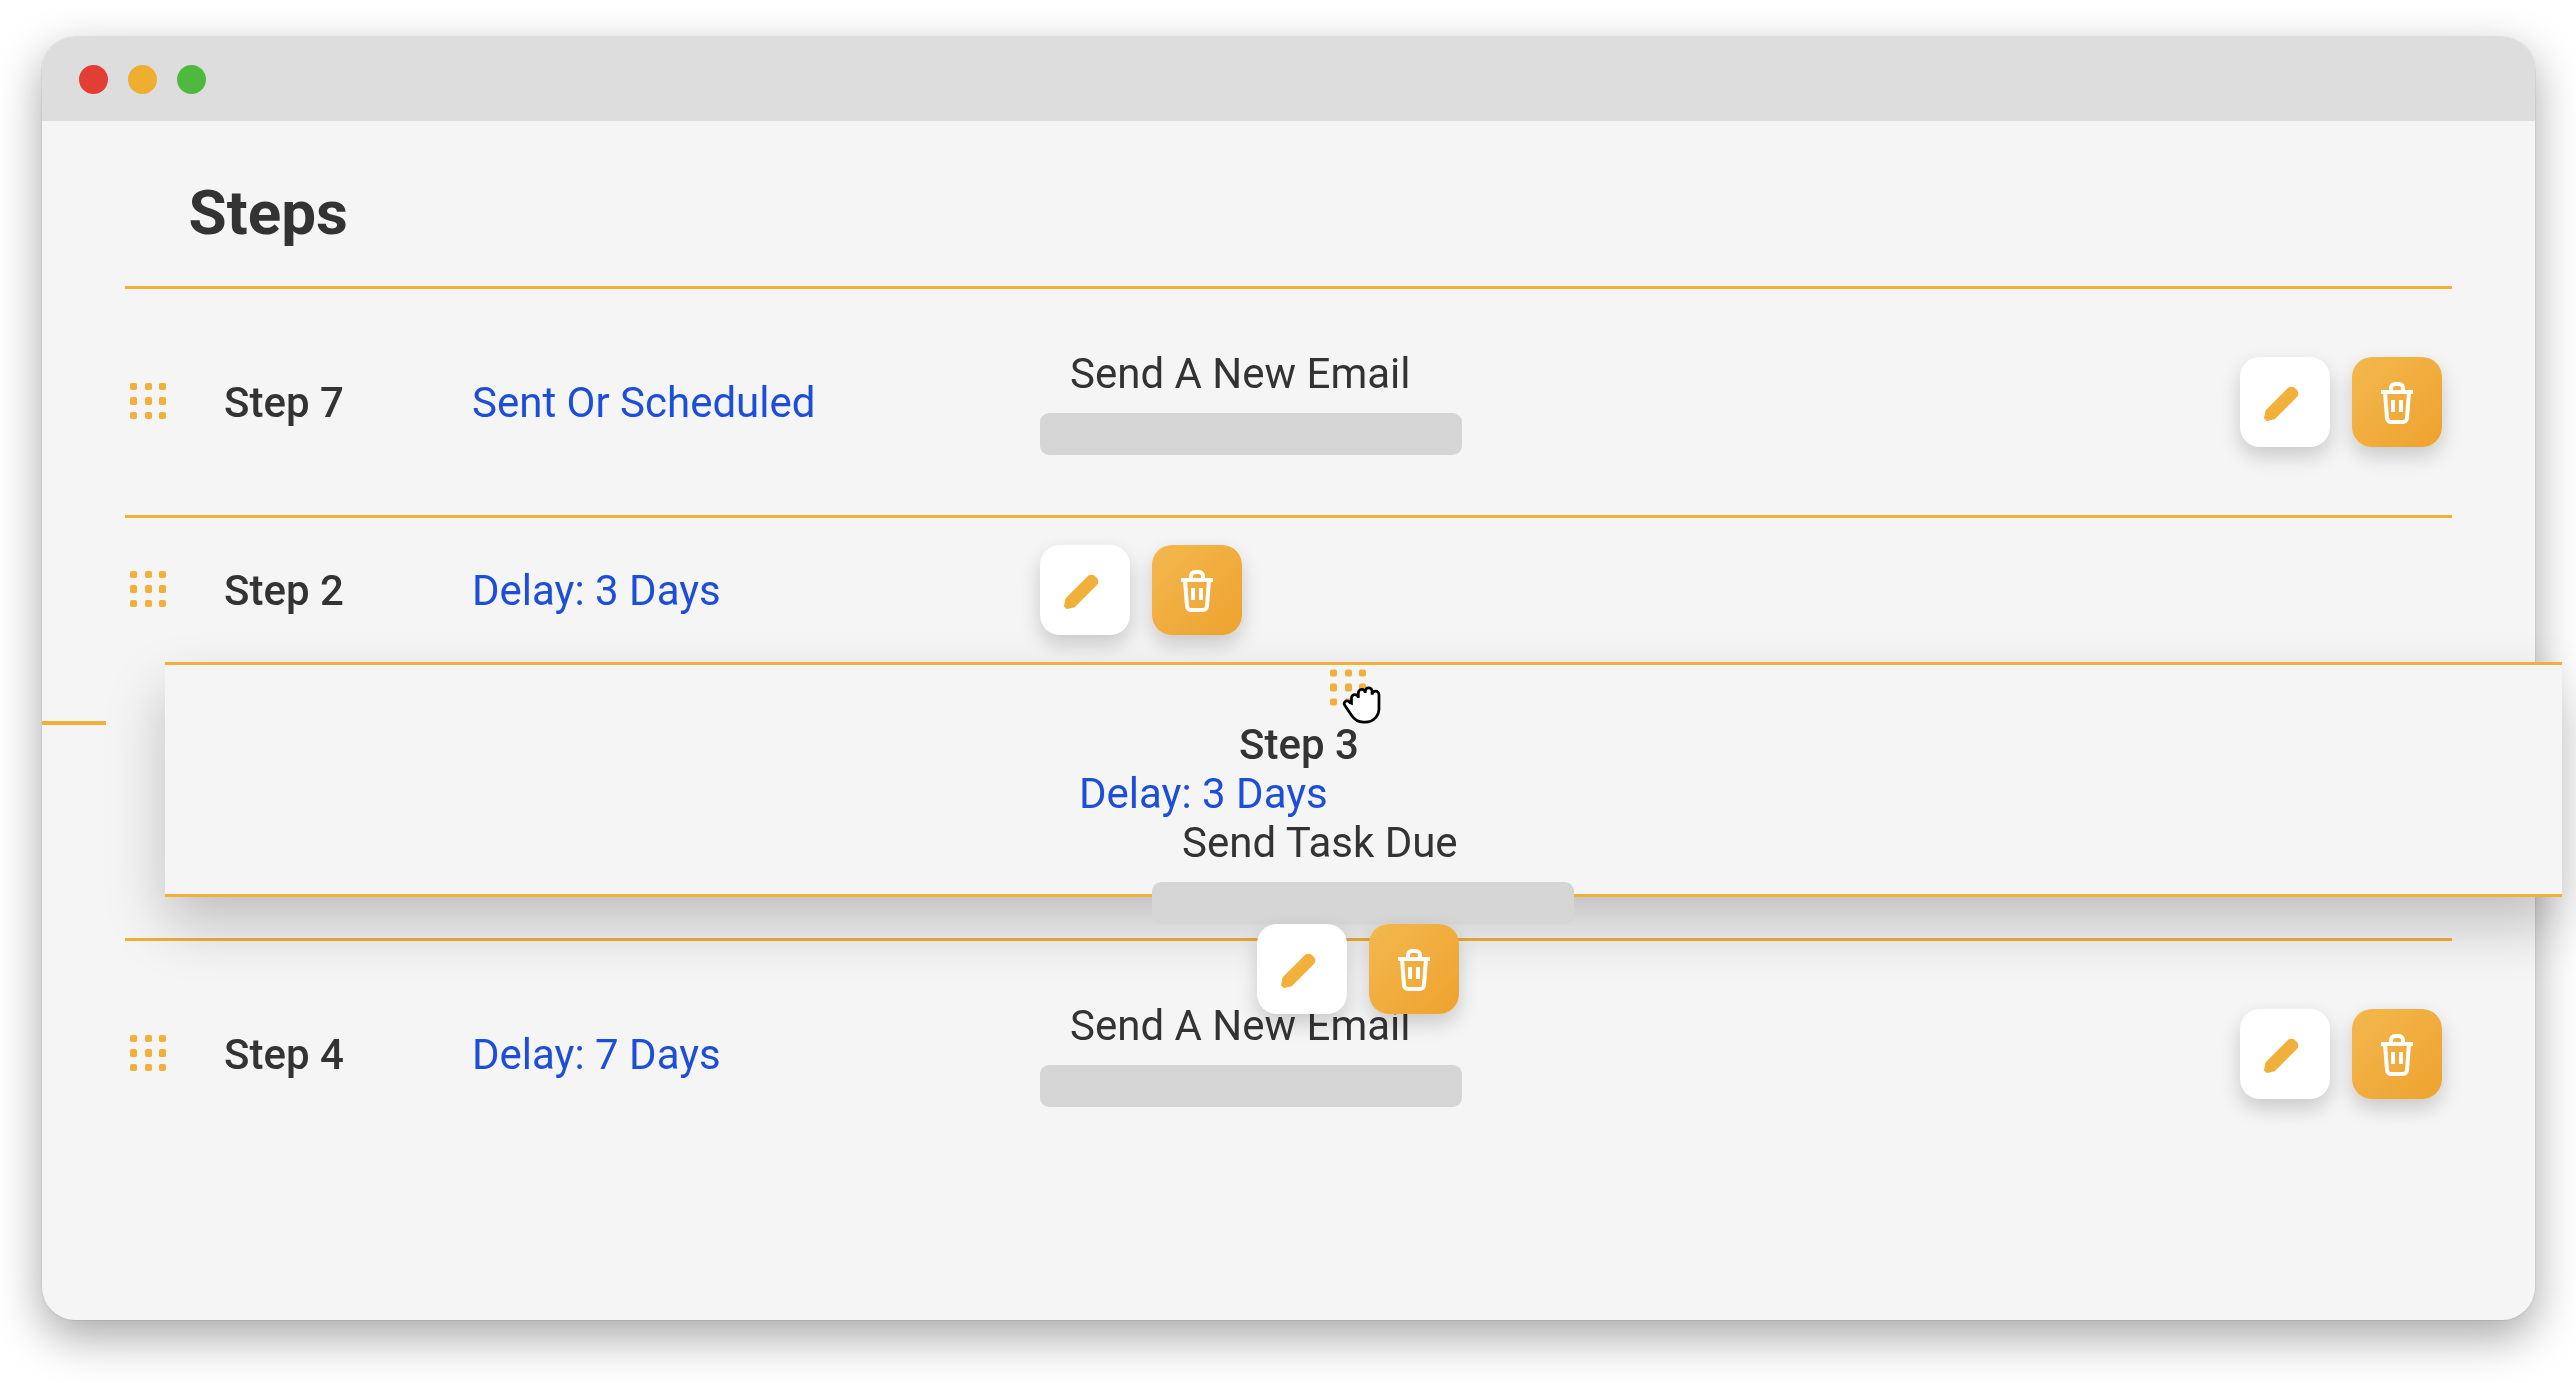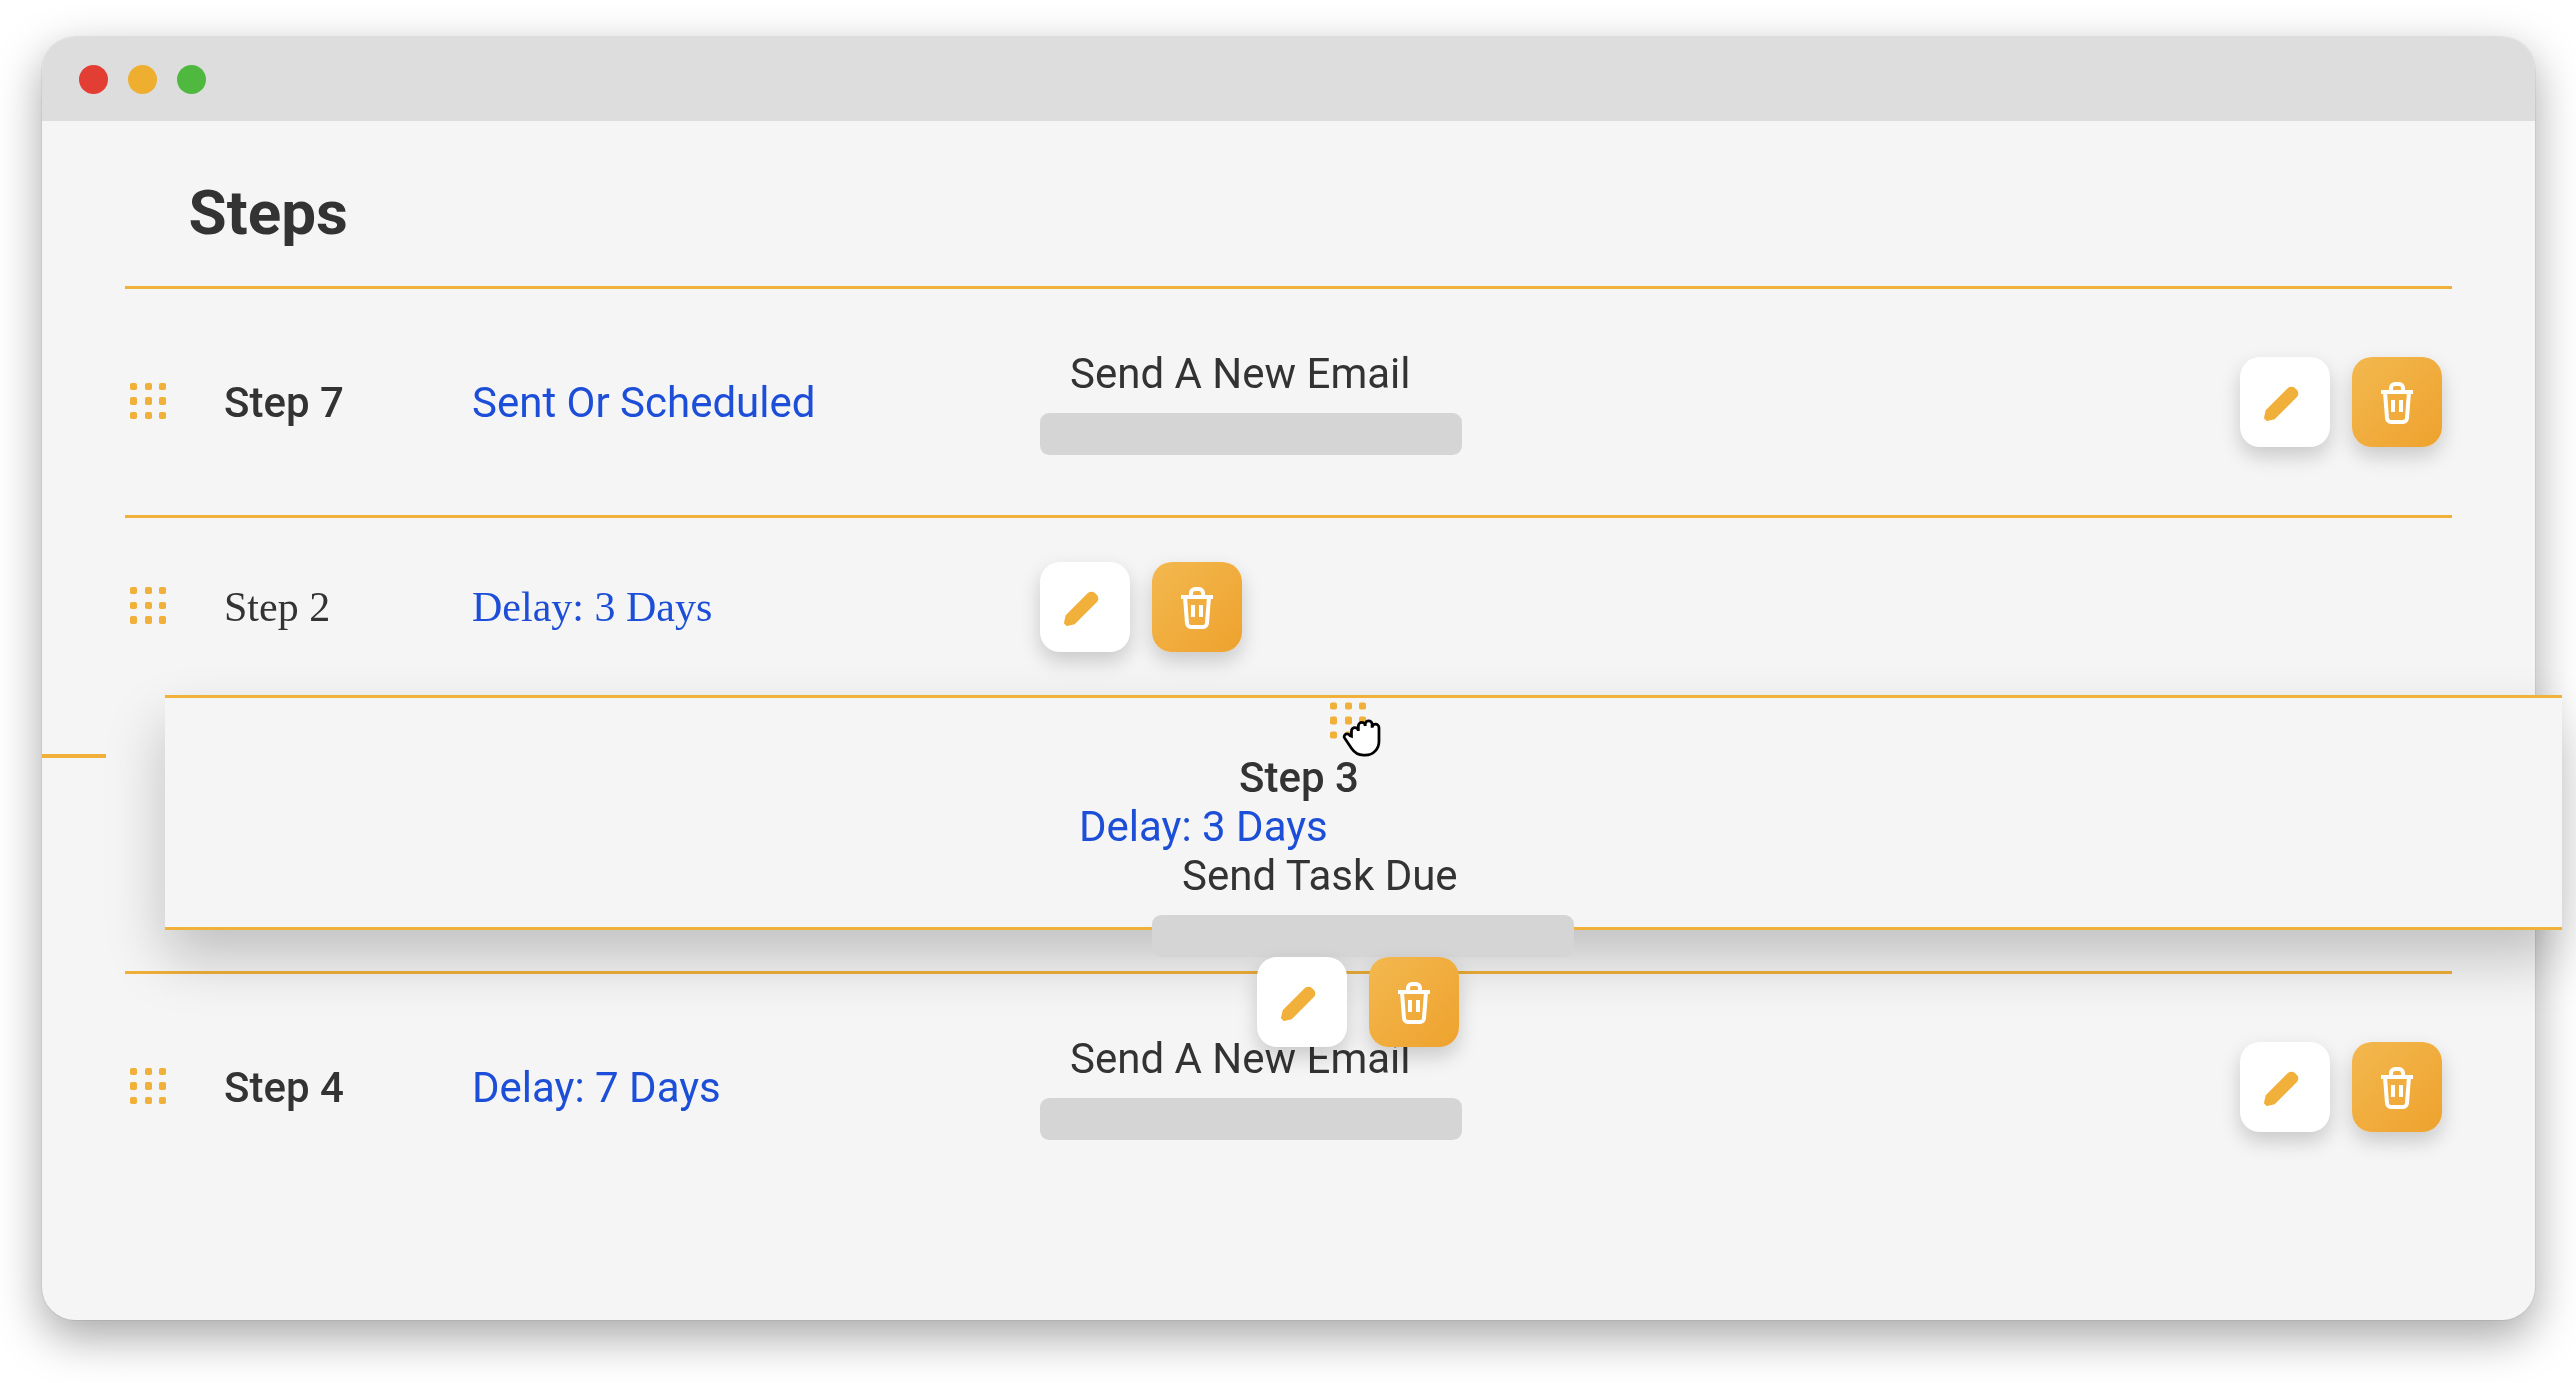--- a/index.html
+++ b/index.html
@@ -64,22 +64,21 @@
     align-items: center;
     height: 229px;
     border-top: 3.7px solid #f0b03a;
   }
   .step-row:last-child {
     border-bottom: 3.7px solid #f0b03a;
   }
 
   
   .step-row.partial {
-    height: 180px;
-    font-family: Liberation Serif, serif;
+    height: 147px;
   }
 
   
   .floating-row-slot {
     height: 138px;
     position: relative;
   }
   .floating-row-slot .short-rule {
     position: absolute;
     top: 59px;

